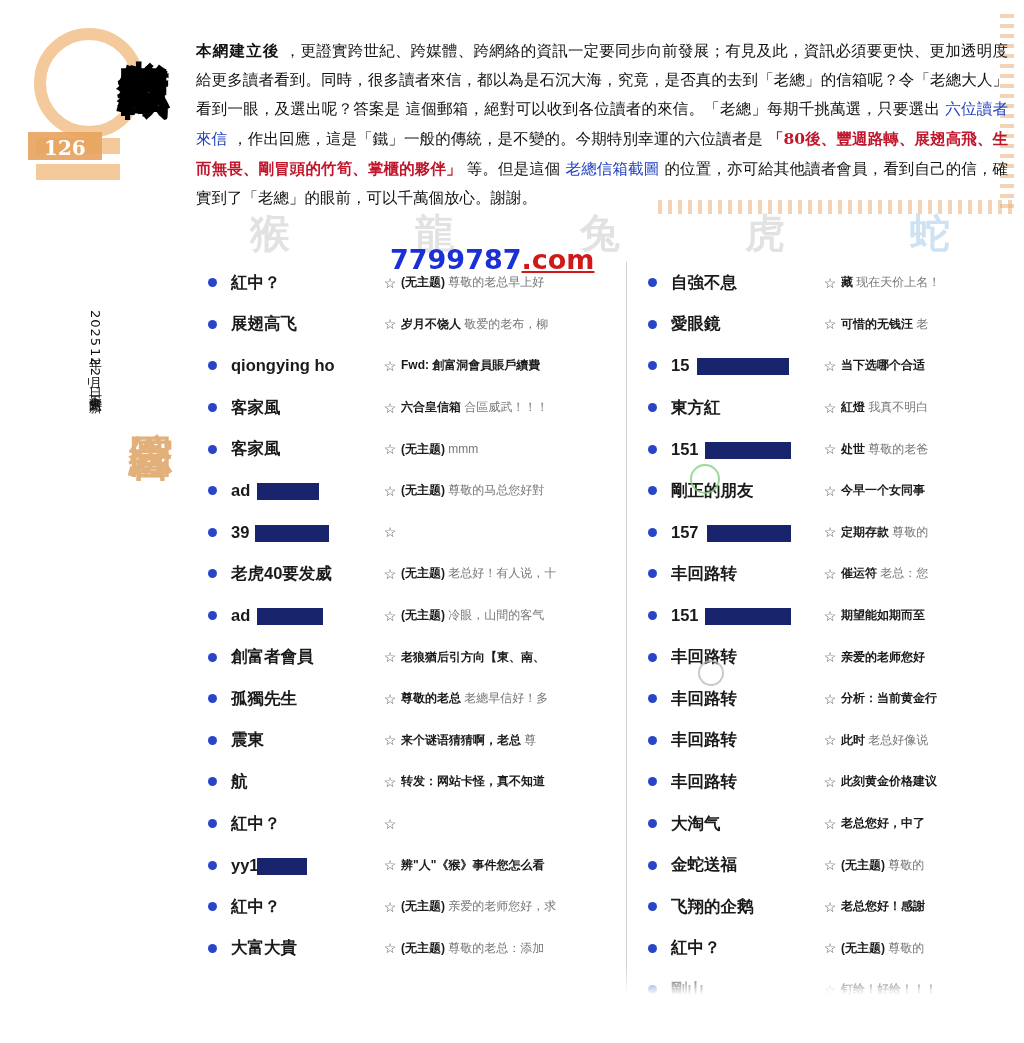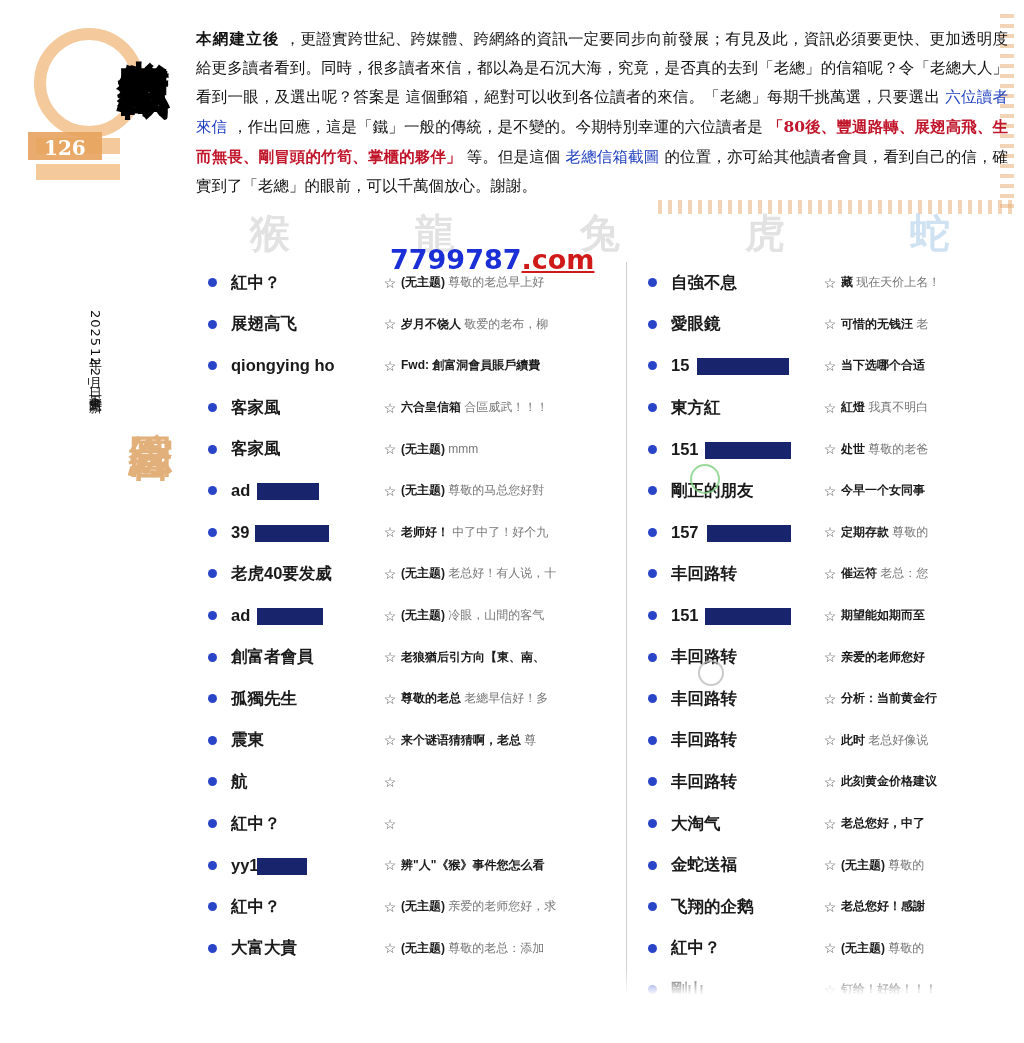--- a/index.html
+++ b/index.html
@@ -63,21 +63,21 @@
     position:absolute;left:128px;top:398px;
     writing-mode:vertical-rl;
     font-size:44px;font-weight:bold;line-height:1.05;
     color:#e2b07a;
     font-family:"DejaVu Serif","Liberation Serif",serif;
     letter-spacing:2px;
   }
 
   
   .article{
-    position:absolute;left:196px;top:24px;width:812px;
+    position:absolute;left:196px;top:36px;width:812px;
     font-size:15.5px;line-height:29px;
     color:#111;
     font-family:"DejaVu Serif","Liberation Serif",serif;
     text-align:justify;
   }
   .article .lead{font-weight:bold;letter-spacing:1px;}
   .hl-blue{color:#1f3fbf;}
   .hl-red{color:#c0152a;font-weight:bold;}
 
   
@@ -238,21 +238,20 @@
     <div class="row">
       <span class="dot"></span>
       <span class="sender redact" style="--rx: 26px; --rw: 62px;">ad</span>
       <span class="star">☆</span>
       <span class="subject"><span>(无主题)</span><span class="muted"> 尊敬的马总您好對</span></span>
     </div>
     <div class="row">
       <span class="dot"></span>
       <span class="sender redact" style="--rx: 24px; --rw: 74px;">39</span>
       <span class="star">☆</span>
-      <span class="subject"><span>老师好！</span><span class="muted"> 中了中了！好个九</span></span>
     </div>
     <div class="row">
       <span class="dot"></span>
       <span class="sender">老虎40要发威</span>
       <span class="star">☆</span>
       <span class="subject"><span>(无主题)</span><span class="muted"> 老总好！有人说，十</span></span>
     </div>
     <div class="row">
       <span class="dot"></span>
       <span class="sender redact" style="--rx: 26px; --rw: 66px;">ad</span>
@@ -274,20 +273,21 @@
     <div class="row">
       <span class="dot"></span>
       <span class="sender">震東</span>
       <span class="star">☆</span>
       <span class="subject"><span>来个谜语猜猜啊，老总</span><span class="muted"> 尊</span></span>
     </div>
     <div class="row">
       <span class="dot"></span>
       <span class="sender">航</span>
       <span class="star">☆</span>
+      <span class="subject"><span>转发：网站卡怪，真不知道</span></span>
     </div>
     <div class="row">
       <span class="dot"></span>
       <span class="sender">紅中？</span>
       <span class="star">☆</span>
     </div>
     <div class="row">
       <span class="dot"></span>
       <span class="sender redact" style="--rx: 26px; --rw: 50px;">yy1</span>
       <span class="star">☆</span>

